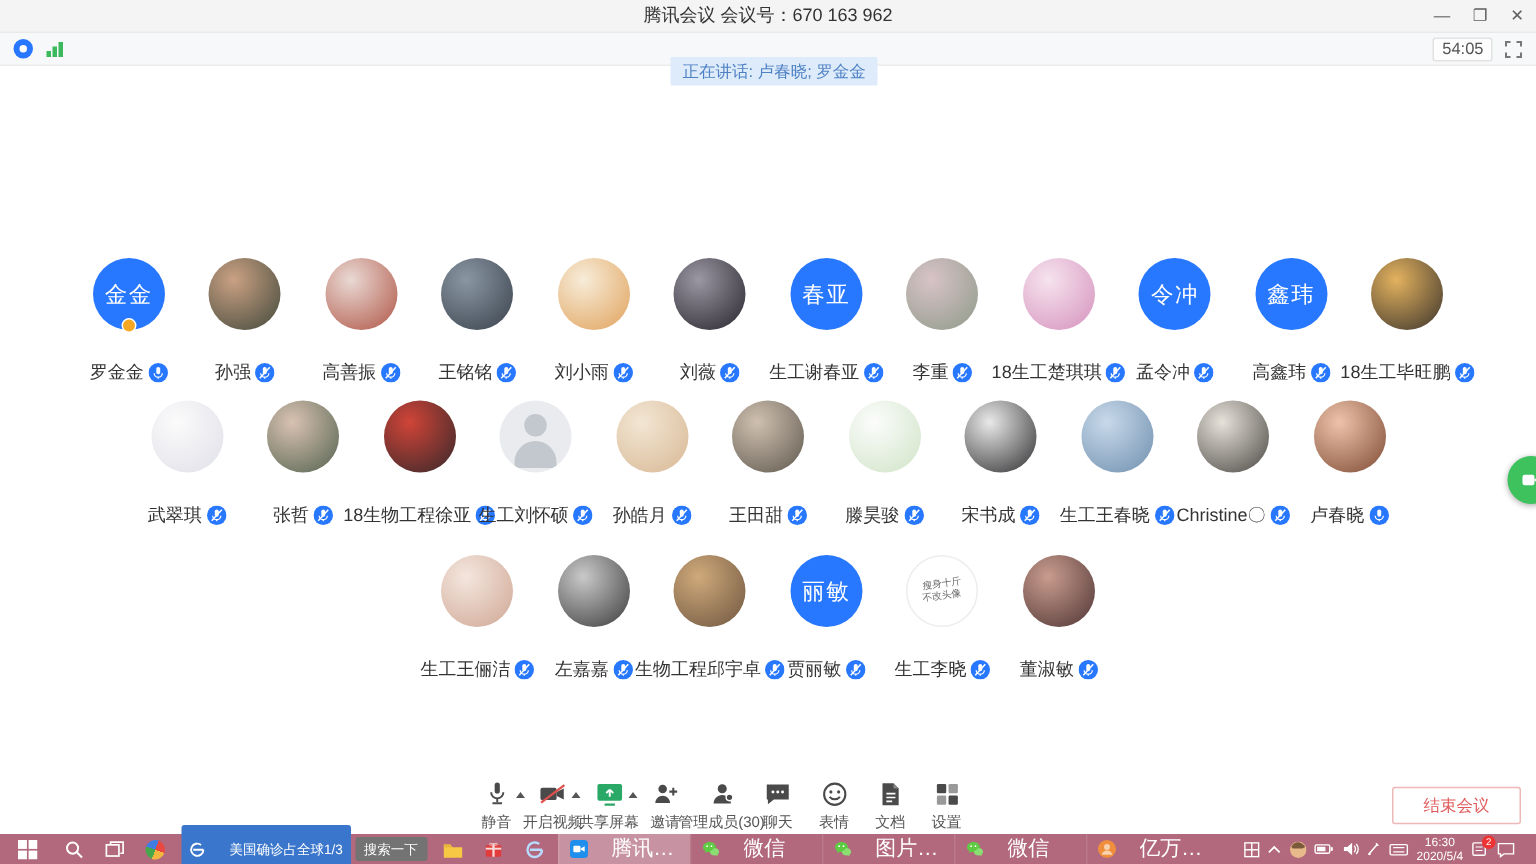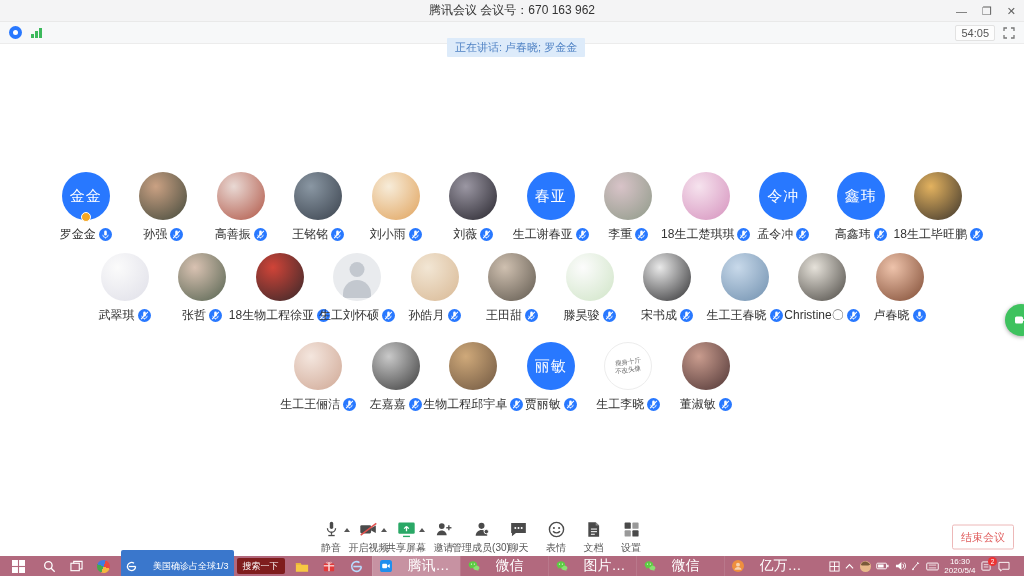--- a/index.html
+++ b/index.html
@@ -43,56 +43,56 @@
   .av-text { background:#2878ff; color:#fff; font-size:15px; letter-spacing:1px; }
   .av-default { background:#e9ebee; overflow:hidden; }
   .sil-head { position:absolute; top:9px; left:50%; transform:translateX(-50%); width:15px; height:15px;
               border-radius:50%; background:#c3c8cf; }
   .sil-body { position:absolute; top:27px; left:50%; transform:translateX(-50%); width:28px; height:18px;
               border-radius:14px 14px 0 0; background:#c3c8cf; }
   .av-note { background:#fff; border:1px solid #ededed; flex-direction:column; }
   .note-line { font-size:6.5px; color:#6a6a6a; line-height:8px; transform:rotate(-8deg); white-space:nowrap; }
   .host-badge { position:absolute; bottom:-2px; left:50%; transform:translateX(-50%); width:10px; height:10px;
                 border-radius:50%; background:#f6a723; border:1.5px solid #fff; }
-  .pname-row { display:flex; align-items:center; gap:3px; margin-top:6px; white-space:nowrap; z-index:1; }
+  .pname-row { display:flex; align-items:center; gap:3px; margin-top:20px; white-space:nowrap; z-index:1; }
   .pname { font-size:12px; color:#333; }
   .pmic svg { width:13px; height:13px; display:block; }
 
   
   .float-widget { position:absolute; right:-13px; top:304px; width:32px; height:32px; border-radius:50%;
                   background:#3ec25e; box-shadow:0 1px 4px rgba(0,0,0,.35); z-index:8;
                   display:flex; align-items:center; justify-content:center; }
 
   
   .meetbar { position:absolute; top:518px; left:0; width:100%; height:38px; background:#fff;
              display:flex; align-items:center; z-index:5; }
   #toolbar-items { display:flex; margin:0 auto; transform:translateX(-31px); }
   .titem { width:37.5px; display:flex; flex-direction:column; align-items:center; cursor:pointer; position:relative; }
   .ticon { height:20px; display:flex; align-items:center; }
   .ticon svg { width:19px; height:19px; display:block; }
   .tlabel { font-size:10px; color:#555; margin-top:1px; white-space:nowrap; }
   .tarrow { position:absolute; right:0px; top:8px; width:0; height:0;
             border-left:3.5px solid transparent; border-right:3.5px solid transparent;
             border-bottom:4.5px solid #555; }
   .endbtn { position:absolute; right:10px; top:50%; transform:translateY(-50%); font-size:11px;
-            border:1px solid #edb8b8; background:#fff; padding:4px 8px; border-radius:2px; cursor:pointer;
+            border:1px solid #edb8b8; background:#fff; padding:4px 20px; border-radius:2px; cursor:pointer;
             font-family:Liberation Sans, sans-serif; }
 
   
   .taskbar { position:absolute; bottom:0; left:0; width:100%; height:20px; background:#b2697e;
              display:flex; align-items:stretch; color:#fff; z-index:9; }
   .tb-btn { display:flex; align-items:center; justify-content:center; width:27px; cursor:pointer; flex:none; }
   .tb-start { width:36px; }
   .pinwheel { width:13px; height:13px; border-radius:50%; flex:none;
               background:conic-gradient(#e8483f 0 25%, #f5b63f 0 50%, #46a84c 0 75%, #3f7de0 0);
               transform:rotate(20deg); }
   .tb-news { display:flex; align-items:center; gap:3px; margin:0 4px; flex:none; }
   .news-pill { display:flex; align-items:center; gap:16px; background:#3a77cc; height:32px;
                border-radius:2px; padding:0 5px; font-size:9px; white-space:nowrap; cursor:pointer; }
-  .news-search { background:#7f1d1d; height:16px; border-radius:2px; padding:0 6px; font-size:9px;
+  .news-search { background:#737373; height:16px; border-radius:2px; padding:0 6px; font-size:9px;
                  display:flex; align-items:center; white-space:nowrap; cursor:pointer; }
   #tasks { display:flex; margin-left:2px; }
   .tb-task { display:flex; align-items:center; gap:16px; padding:0 7px; width:88px; flex:none;
              border-left:1px solid rgba(255,255,255,.10); font-size:14px; cursor:pointer;
              overflow:hidden; white-space:nowrap; }
   .tb-task.active { background:rgba(255,255,255,.28); }
   .tb-task .tk-icon { flex:none; display:flex; }
   .tb-task .tk-label { overflow:hidden; text-overflow:ellipsis; }
   #tray { margin-left:auto; display:flex; align-items:center; gap:5.5px; padding-right:3px; flex:none; }
   #tray .tr-i { display:flex; align-items:center; cursor:pointer; }

